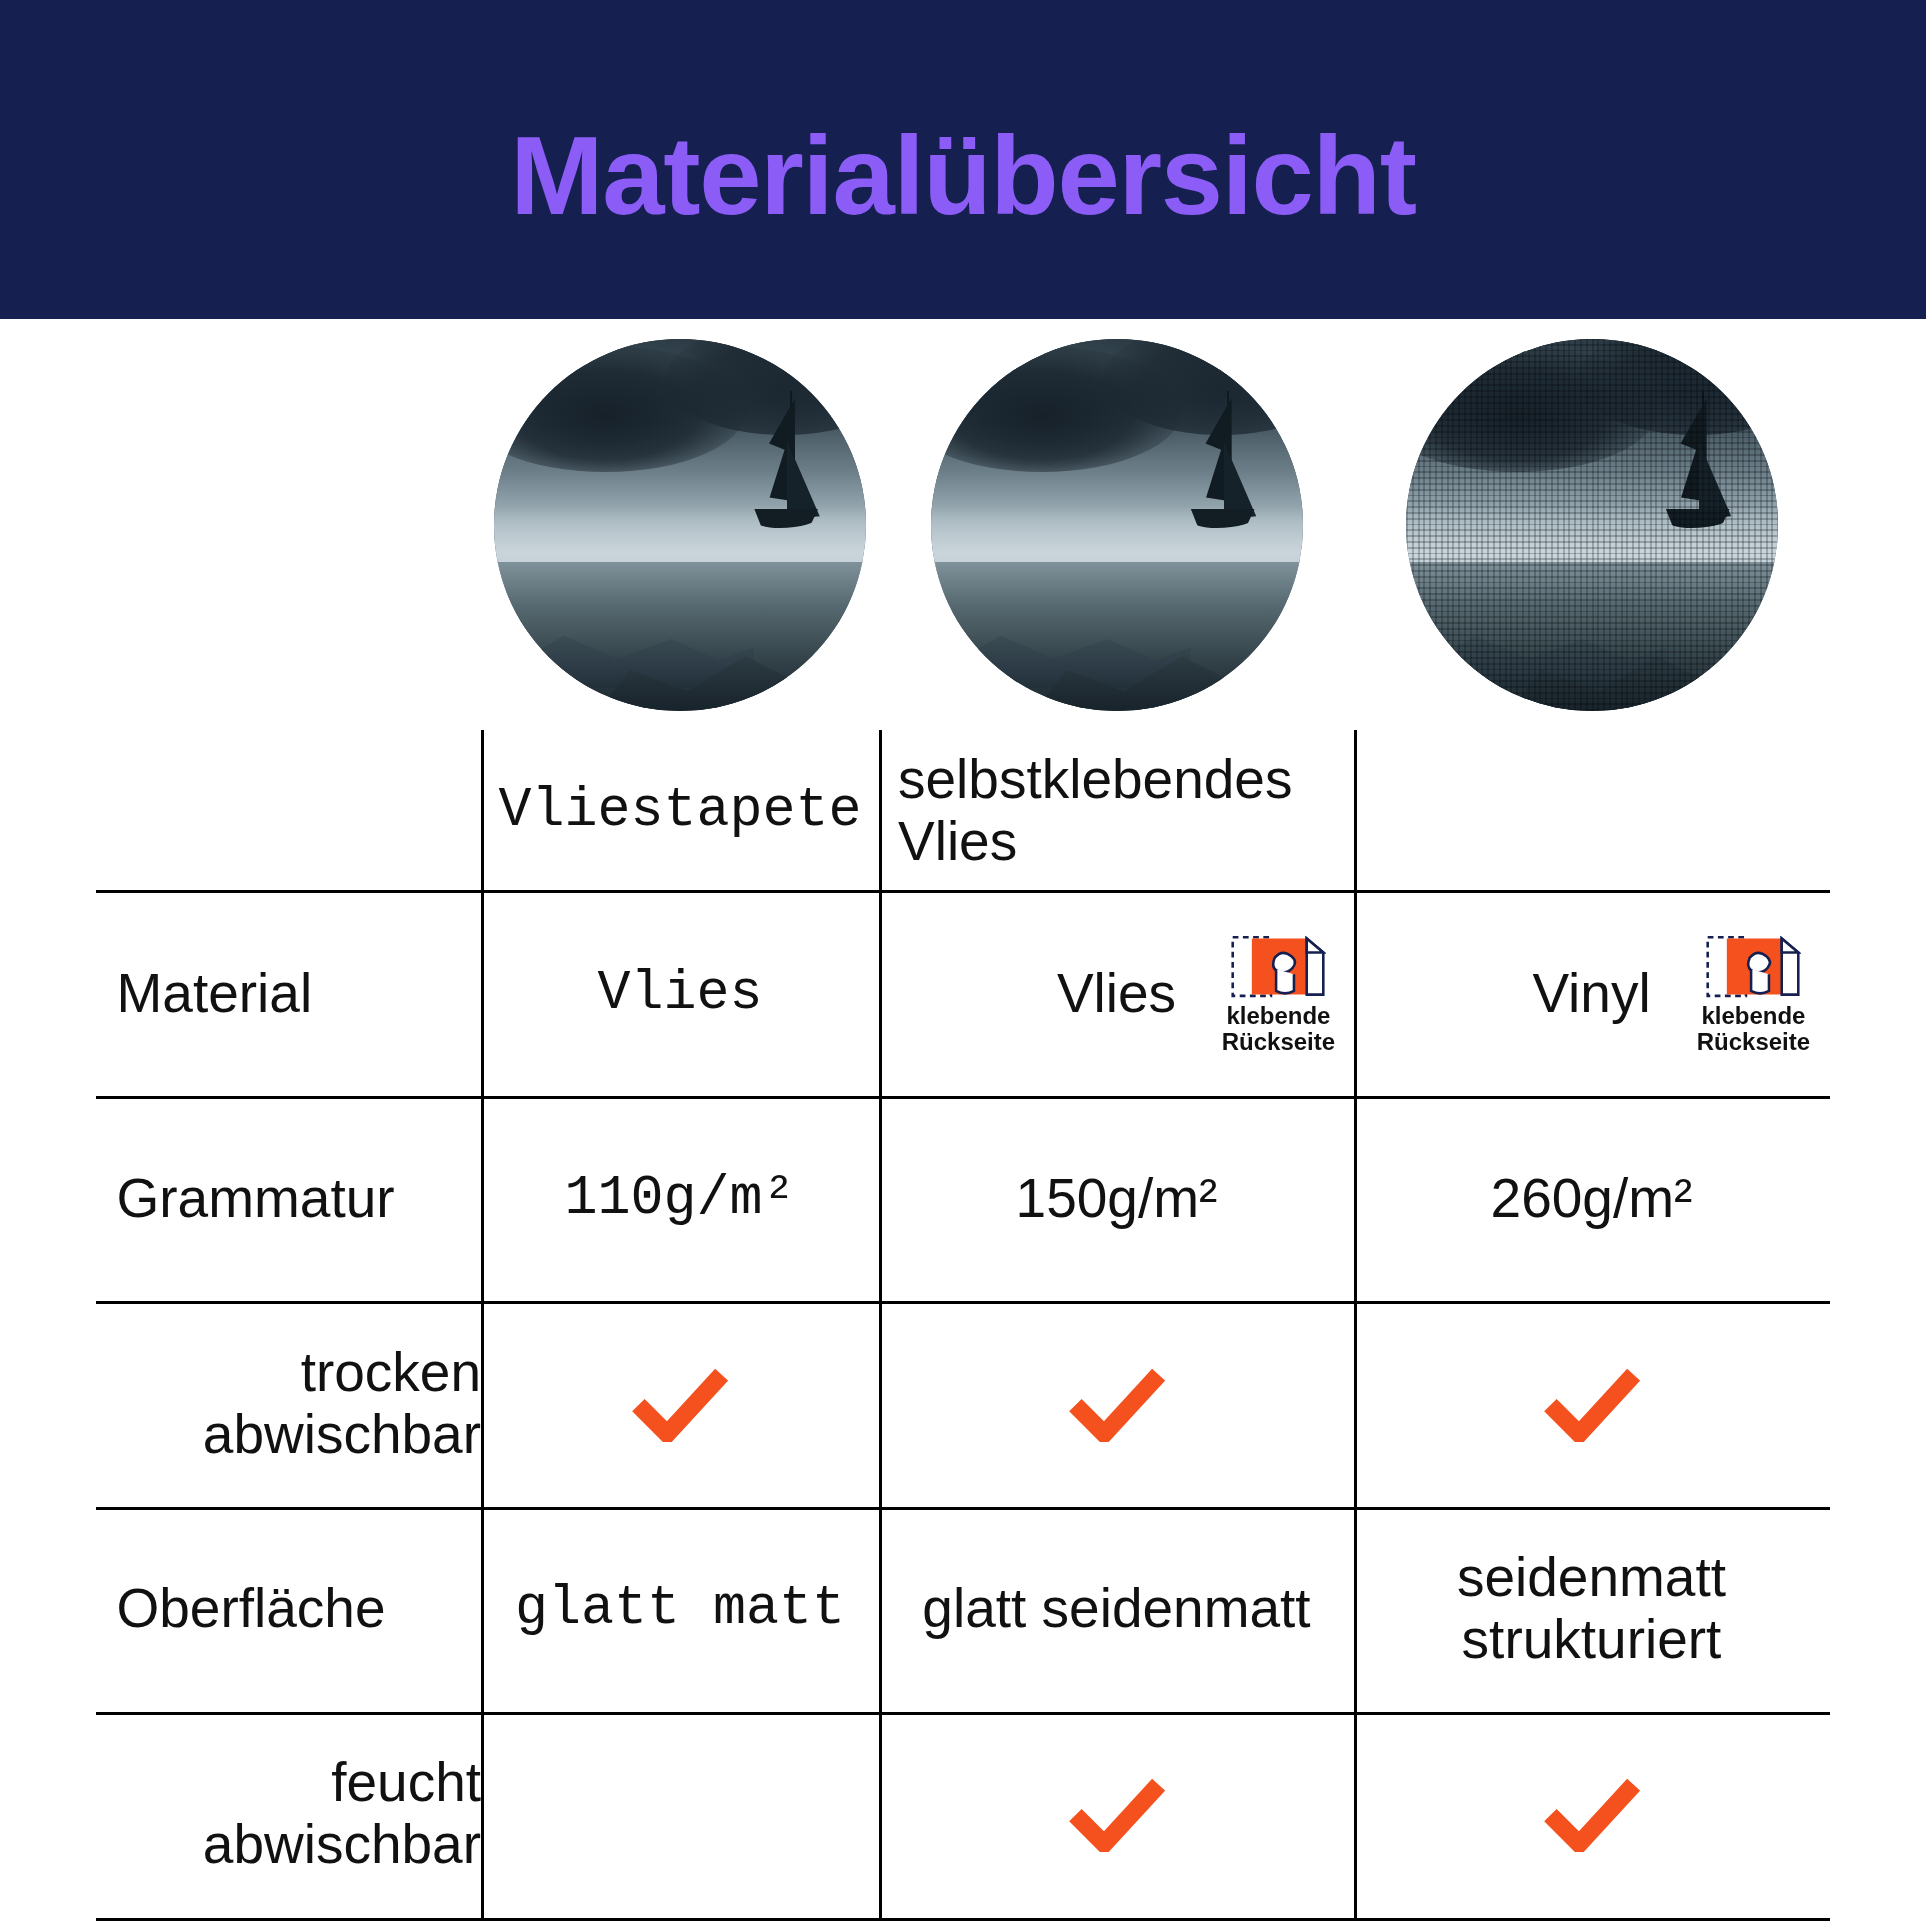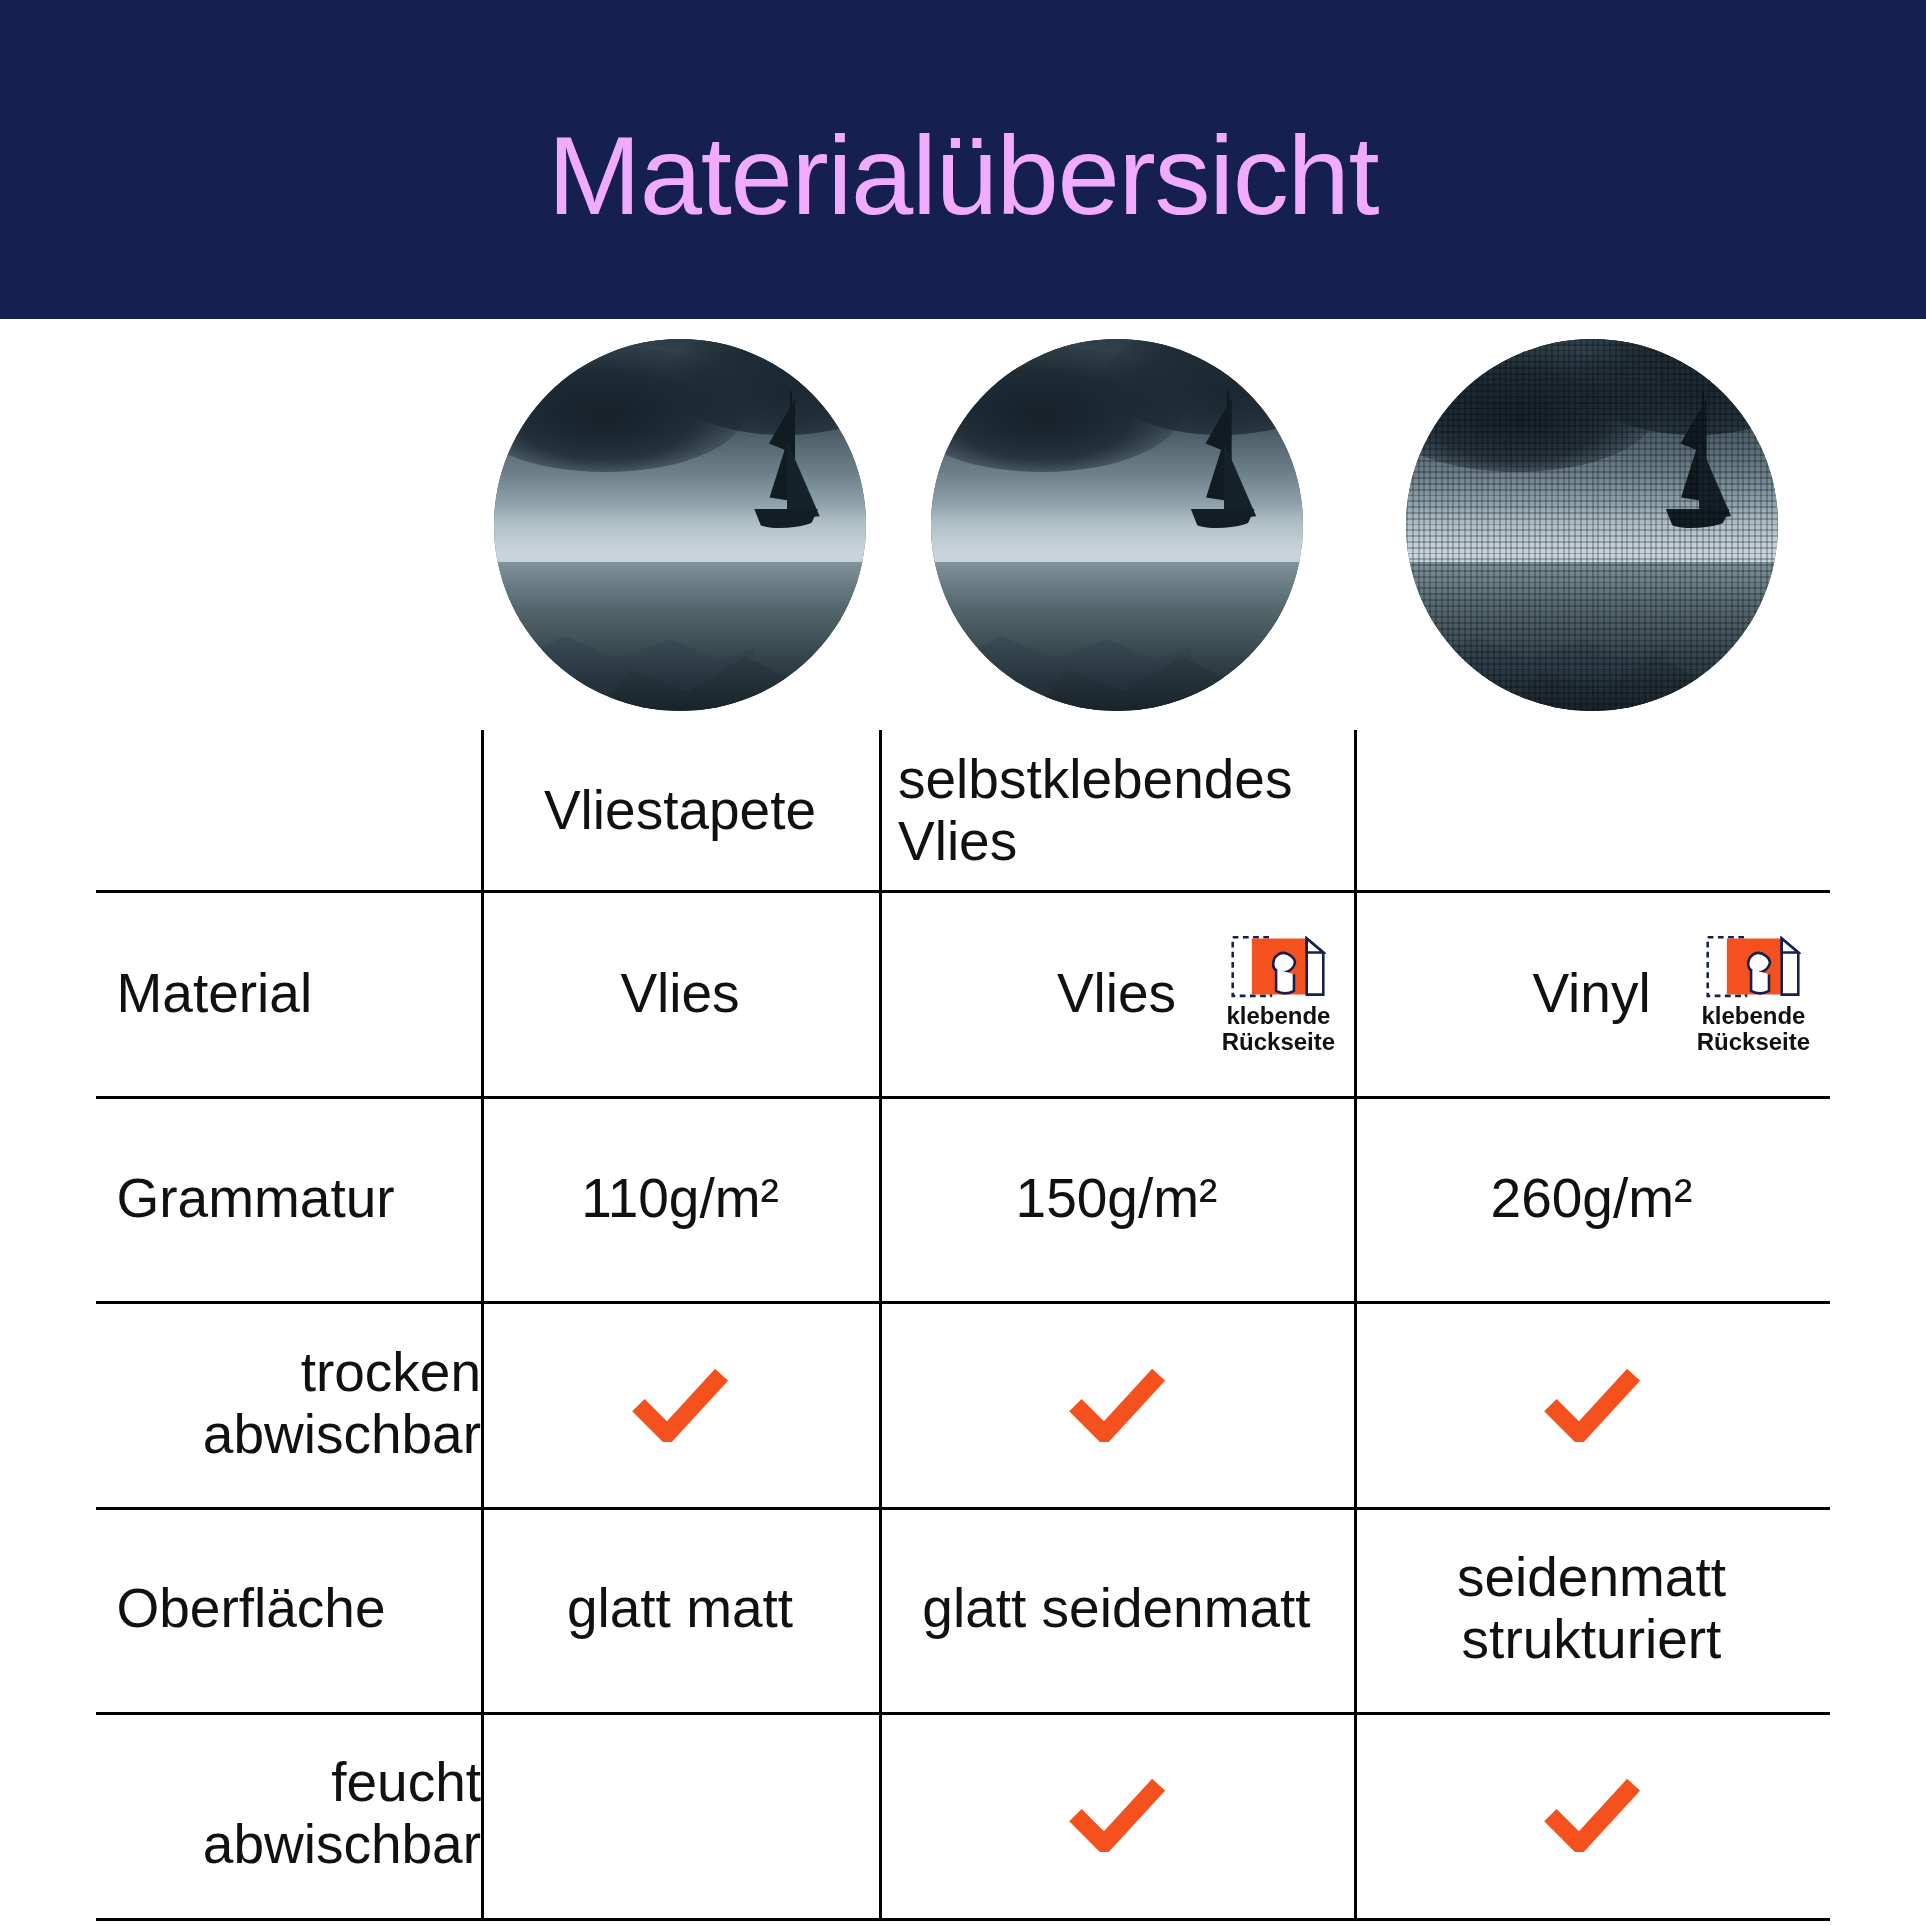--- a/index.html
+++ b/index.html
@@ -17,23 +17,23 @@
 
   
   .header {
     height: 319px;
     background: #152050;
     display: flex;
     align-items: center;
     justify-content: center;
   }
   .header-title {
-    color: #f0abfc;
+    color: #8b5cf6;
     font-size: 112px;
-    font-weight: normal;
+    font-weight: bold;
     letter-spacing: -1.3px;
     line-height: 1;
     margin-top: 32px;
   }
 
   
   .content {
     position: relative;
     height: 1607px;
     padding: 0;
@@ -54,21 +54,21 @@
   .cell {
     box-sizing: border-box;
     display: flex;
     align-items: center;
     justify-content: center;
     text-align: center;
     position: relative;
   }
 
   .col-label { width: 385px; }
-  .col-mat   { width: 398px; }
+  .col-mat   { width: 398px; font-family: Liberation Mono, monospace; }
   .col-mat2  { width: 475px; }
   .col-mat3  { width: 475px; }
 
   
   .swatch-row { height: 411px; align-items: flex-end; }
   .swatch-cell {
     height: 411px;
     align-items: center;
   }
   .swatch {

